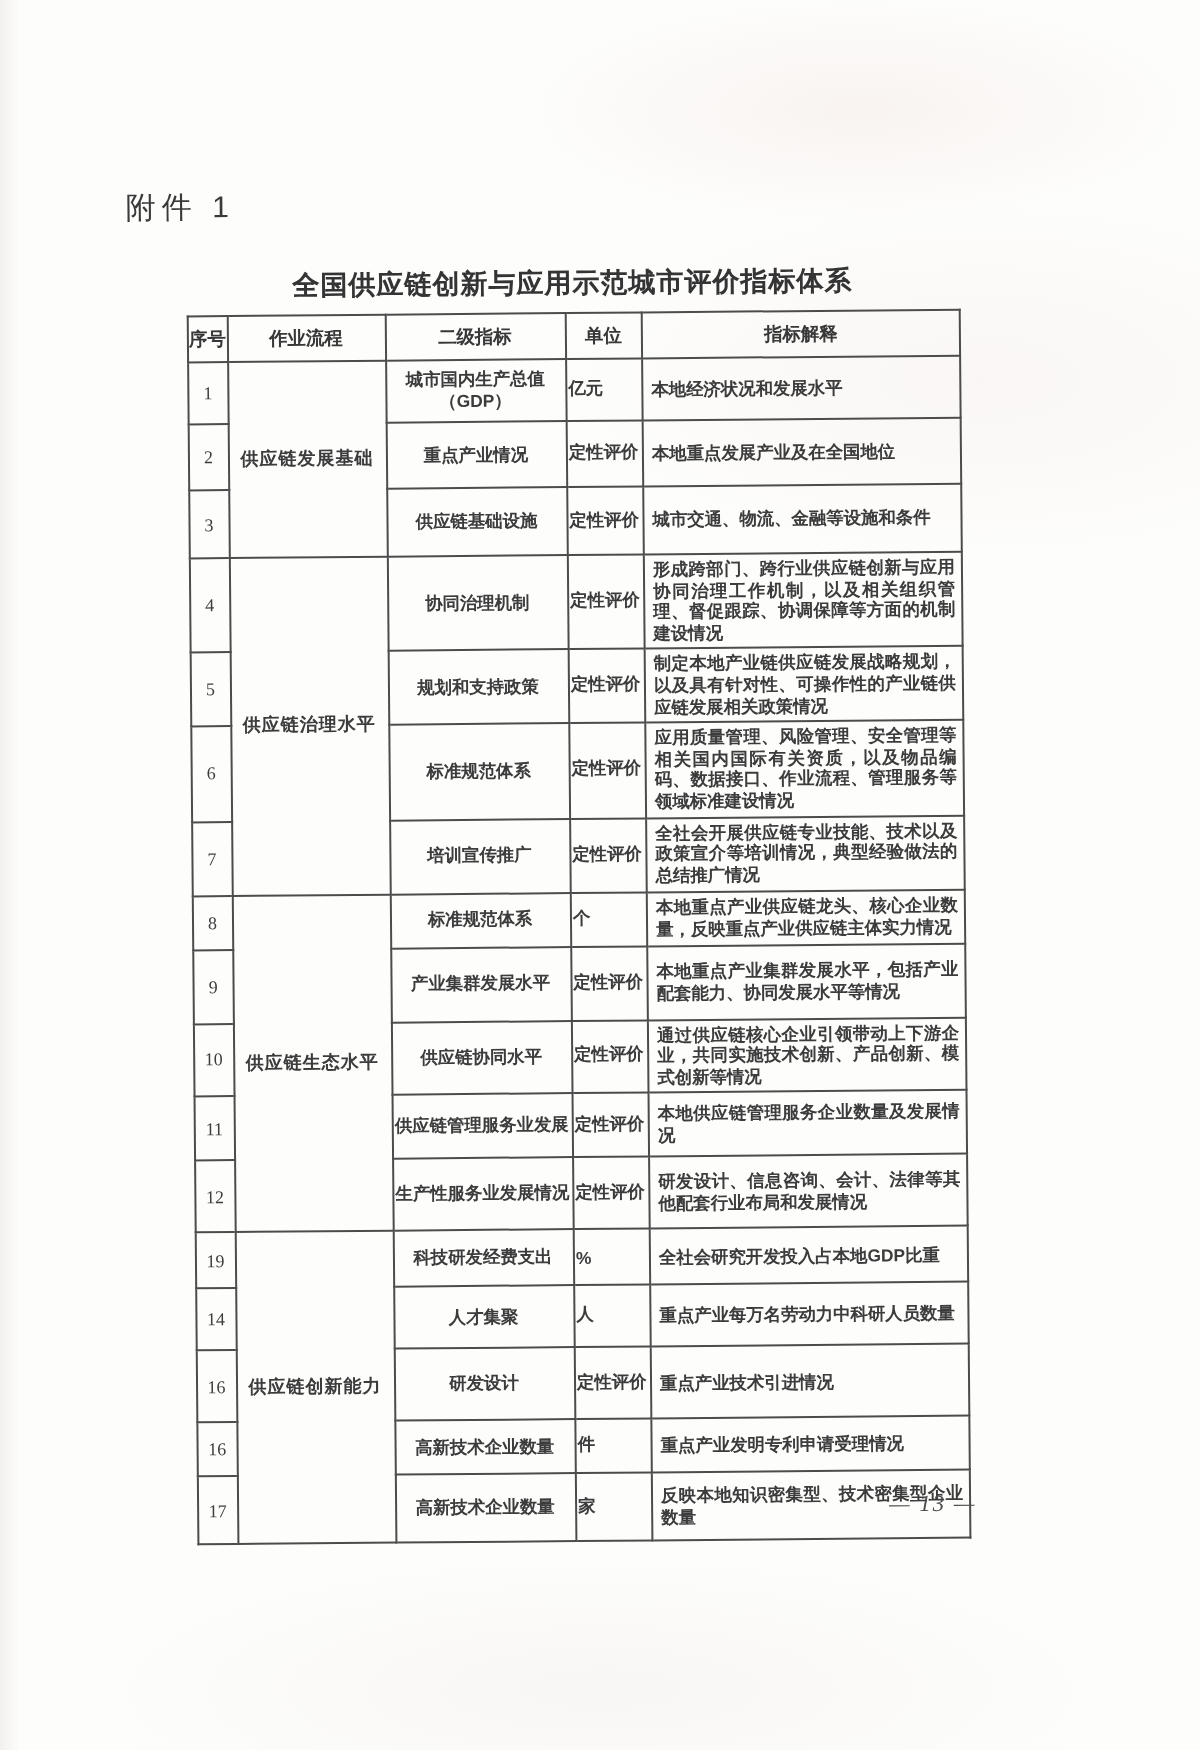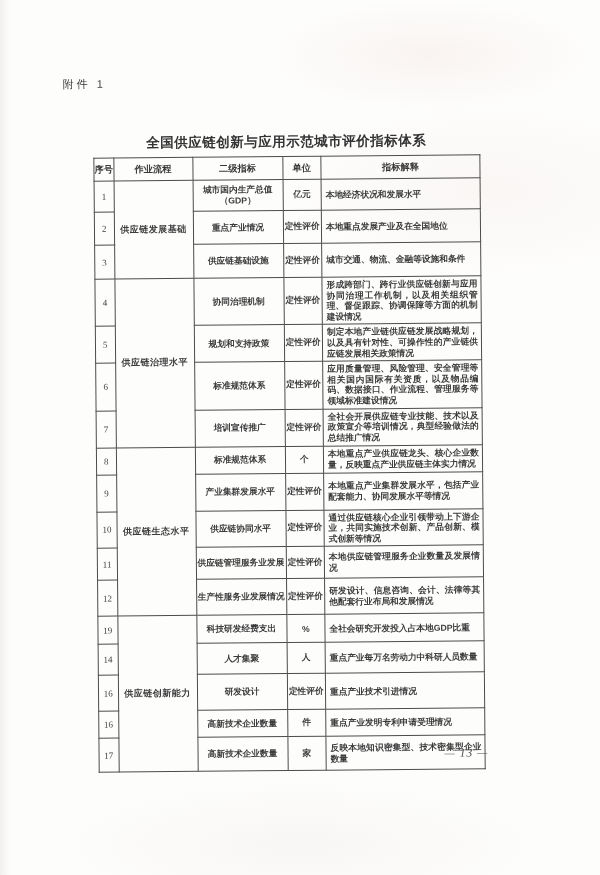--- a/index.html
+++ b/index.html
@@ -16,22 +16,22 @@
     color: #3b3b3b;
   }
   #scan {
     position: absolute;
     left: 0; top: 0; width: 600px; height: 875px;
     transform: rotate(-0.5deg);
     transform-origin: 290px 460px;
   }
   .attachment {
     position: absolute;
-    left: 66px; top: 75px;
-    font-size: 11px;
+    left: 66px; top: 93px;
+    font-size: 15px;
     font-weight: 500;
     letter-spacing: 3px;
     color: #3a3a3a;
   }
   .doc-title {
     position: absolute;
     left: 96px; top: 133px; width: 386px;
     text-align: center;
     font-size: 13.5px;
     font-weight: 700;
@@ -76,21 +76,21 @@
   td.c-ind {
     text-align: center;
     font-size: 8.7px;
     font-weight: 600;
     color: #3c3c3c;
     white-space: pre-line;
     line-height: 1.25;
     padding: 1px 0;
   }
   td.c-unit {
-    text-align: center;
+    text-align: left;
     font-size: 8.7px;
     font-weight: 600;
     color: #3c3c3c;
     padding: 0 1px;
   }
   td.c-exp {
     text-align: left;
     text-align: justify;
     font-size: 8.7px;
     font-weight: 600;

